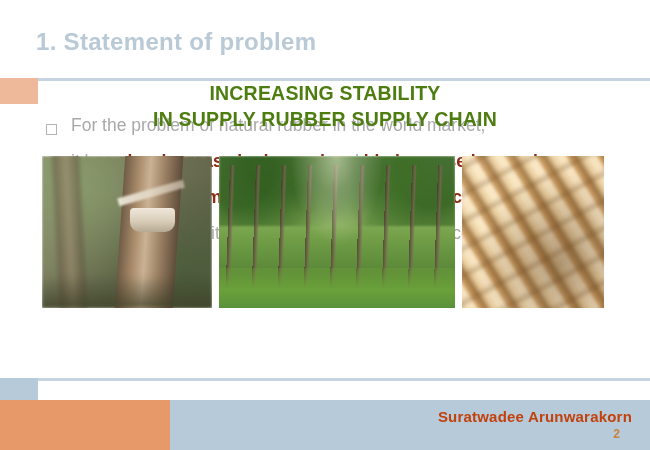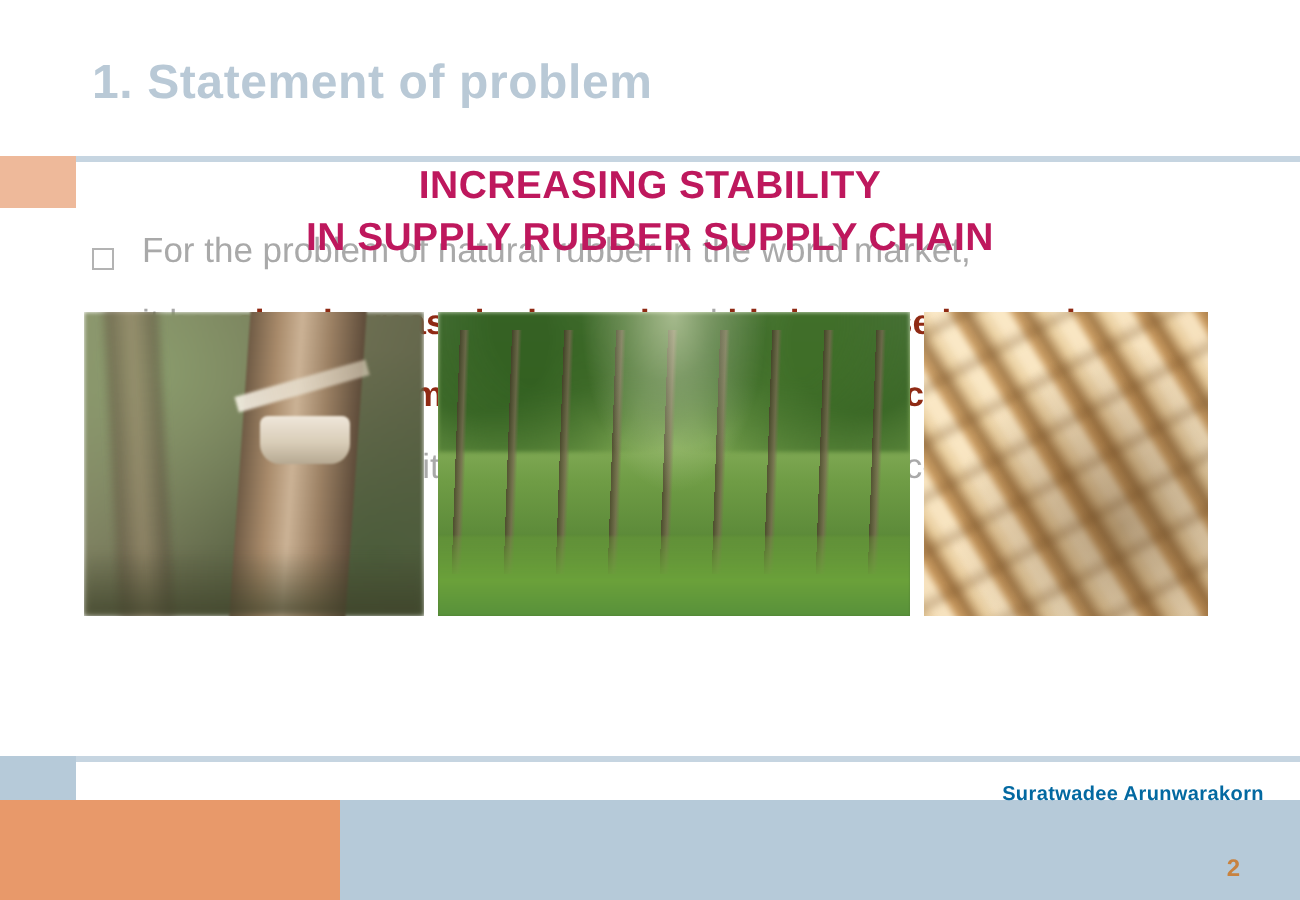--- a/index.html
+++ b/index.html
@@ -55,38 +55,38 @@
     background: #e8996a;
   }
   .footer-blue {
     position: absolute;
     left: 170px; top: 400px;
     width: 480px; height: 50px;
     background: #b6cad9;
   }
   .footer-name {
     position: absolute;
-    right: 18px; top: 392px;
-    font-size: 10px;
-    font-weight: bold;
-    color: #0369a1;
+    right: 18px; top: 408px;
+    font-size: 15px;
+    font-weight: bold;
+    color: #c2410c;
     letter-spacing: 0.2px;
   }
   .slide-number {
     position: absolute;
     right: 30px; top: 427px;
     font-size: 12px;
     color: #c8823f;
     font-weight: bold;
   }
 
   
   .slide-title {
     position: absolute;
-    left: 46px; top: 28px;
+    left: 36px; top: 28px;
     font-size: 24px;
     font-weight: bold;
     color: #b9c9d6;
     letter-spacing: 0.3px;
   }
 
   
   .bullets {
     position: absolute;
     left: 46px; top: 113px;
@@ -117,21 +117,21 @@
   }
 
   
   .heading {
     position: absolute;
     left: 0; top: 80px;
     width: 650px;
     text-align: center;
     font-size: 19.5px;
     font-weight: bold;
-    color: #be185d;
+    color: #4d7c0f;
     line-height: 26px;
     letter-spacing: 0.2px;
   }
 
   
   .photos {
     position: absolute;
     left: 42px; top: 156px;
     width: 562px; height: 152px;
     display: flex;

